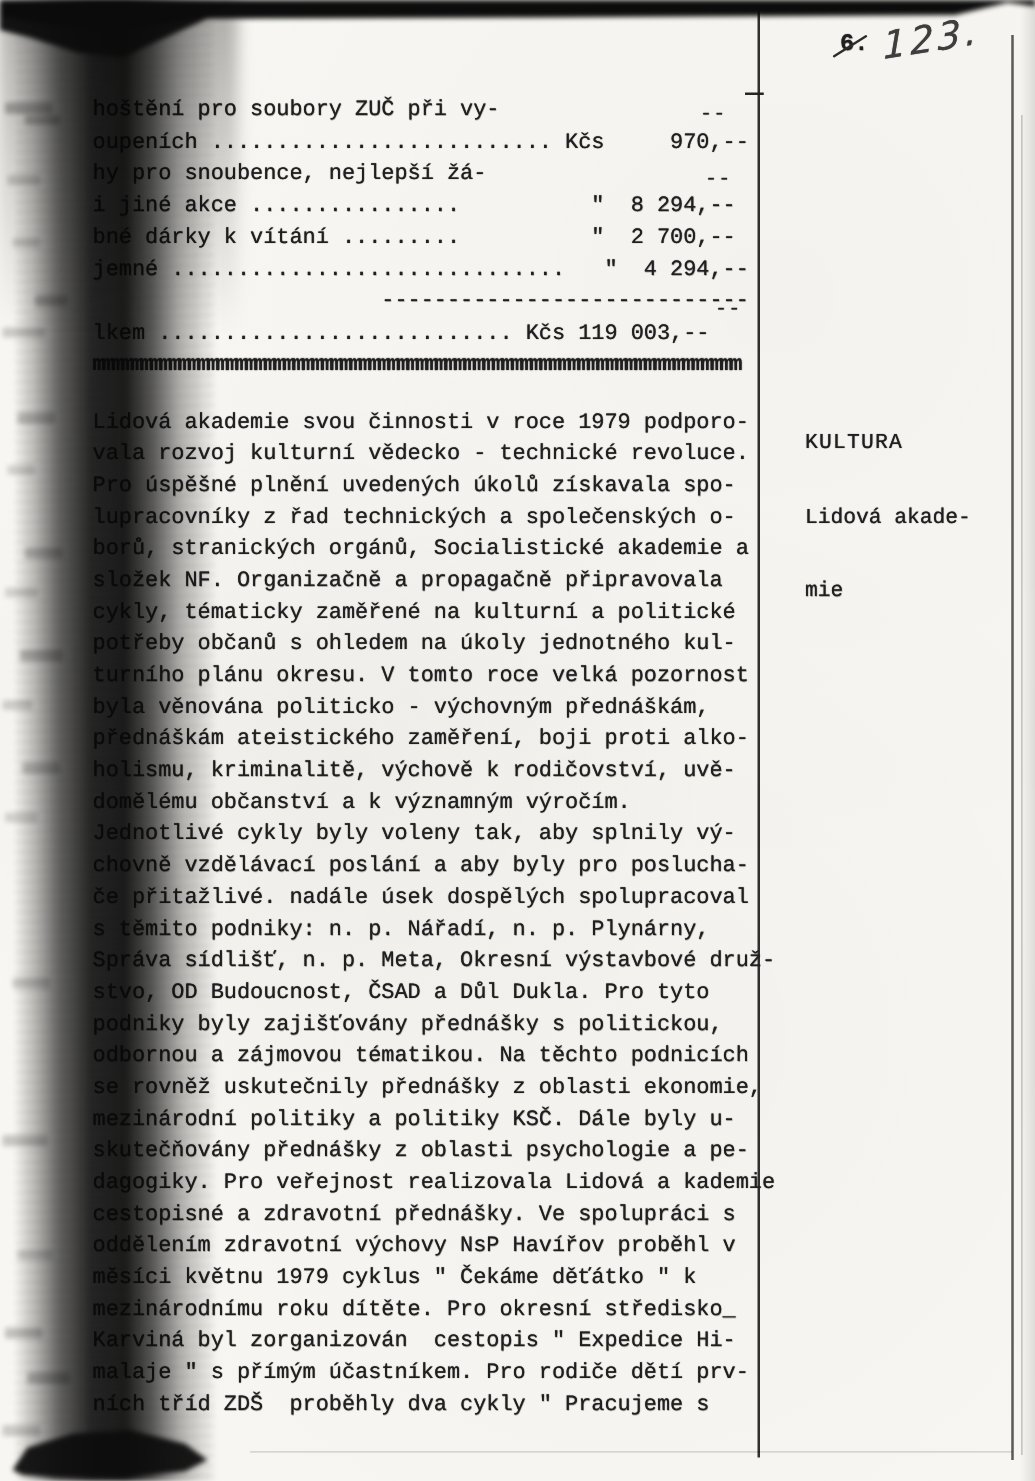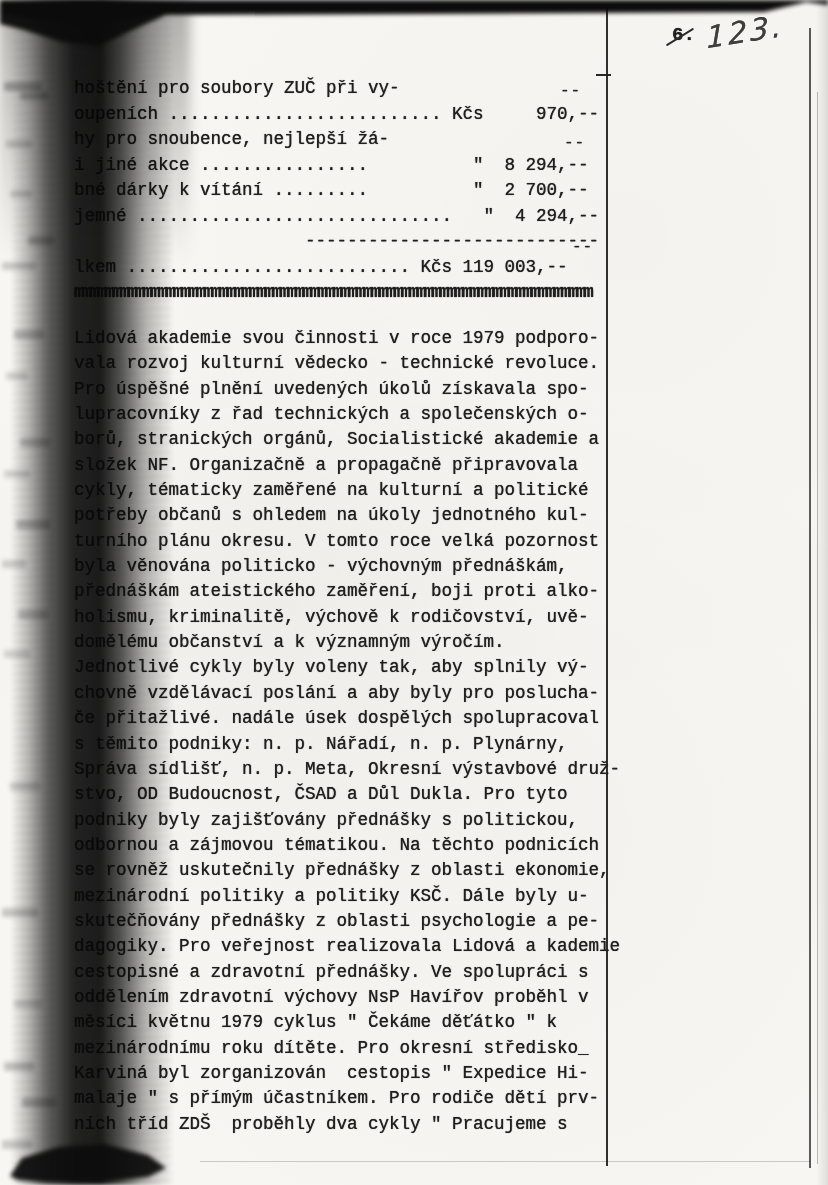--- a/index.html
+++ b/index.html
@@ -98,20 +98,25 @@
 
   <div class="summary tw"><div class="line">hoštění pro soubory ZUČ při vy-</div><div class="line">oupeních .......................... Kčs     970,--</div><div class="line">hy pro snoubence, nejlepší žá-</div><div class="line">i jiné akce ................          "  8 294,--</div><div class="line">bné dárky k vítání .........          "  2 700,--</div><div class="line">jemné ..............................   "  4 294,--</div><div class="line">                      ----------------------------</div><div class="line">lkem ........................... Kčs 119 003,--</div><div class="line">mmmmmmmmmmmmmmmmmmmmmmmmmmmmmmmmmmmmmmmmmmmmmmmmmmmmmmmmmmmmmmmmmmmm</div></div>
 
   <span class="mark m1 tw">--</span>
   <span class="mark m2 tw">--</span>
   <span class="mark m3 tw">--</span>
   <div class="tick"></div>
 
   <div class="bodytext tw"><div class="line">Lidová akademie svou činnosti v roce 1979 podporo-</div><div class="line">vala rozvoj kulturní vědecko - technické revoluce.</div><div class="line">Pro úspěšné plnění uvedených úkolů získavala spo-</div><div class="line">lupracovníky z řad technických a společenských o-</div><div class="line">borů, stranických orgánů, Socialistické akademie a</div><div class="line">složek NF. Organizačně a propagačně připravovala</div><div class="line">cykly, tématicky zaměřené na kulturní a politické</div><div class="line">potřeby občanů s ohledem na úkoly jednotného kul-</div><div class="line">turního plánu okresu. V tomto roce velká pozornost</div><div class="line">byla věnována politicko - výchovným přednáškám,</div><div class="line">přednáškám ateistického zaměření, boji proti alko-</div><div class="line">holismu, kriminalitě, výchově k rodičovství, uvě-</div><div class="line">domělému občanství a k významným výročím.</div><div class="line">Jednotlivé cykly byly voleny tak, aby splnily vý-</div><div class="line">chovně vzdělávací poslání a aby byly pro poslucha-</div><div class="line">če přitažlivé. nadále úsek dospělých spolupracoval</div><div class="line">s těmito podniky: n. p. Nářadí, n. p. Plynárny,</div><div class="line">Správa sídlišť, n. p. Meta, Okresní výstavbové druž-</div><div class="line">stvo, OD Budoucnost, ČSAD a Důl Dukla. Pro tyto</div><div class="line">podniky byly zajišťovány přednášky s politickou,</div><div class="line">odbornou a zájmovou tématikou. Na těchto podnicích</div><div class="line">se rovněž uskutečnily přednášky z oblasti ekonomie,</div><div class="line">mezinárodní politiky a politiky KSČ. Dále byly u-</div><div class="line">skutečňovány přednášky z oblasti psychologie a pe-</div><div class="line">dagogiky. Pro veřejnost realizovala Lidová a kademie</div><div class="line">cestopisné a zdravotní přednášky. Ve spolupráci s</div><div class="line">oddělením zdravotní výchovy NsP Havířov proběhl v</div><div class="line">měsíci květnu 1979 cyklus " Čekáme děťátko " k</div><div class="line">mezinárodnímu roku dítěte. Pro okresní středisko_</div><div class="line">Karviná byl zorganizován  cestopis " Expedice Hi-</div><div class="line">malaje " s přímým účastníkem. Pro rodiče dětí prv-</div><div class="line">ních tříd ZDŠ  proběhly dva cykly " Pracujeme s</div></div>
 
+  <div class="margin-note tw">
+    <div class="mh">KULTURA</div>
+    <div class="ml">Lidová akade-</div>
+    <div class="ml">mie</div>
+  </div>
 
   <div class="pagenum-typed tw">6.</div>
   <div class="strike6"></div>
   <div class="pagenum-hand">123.</div>
 
   <div class="margin-line"></div>
   <div class="edge-line"></div>
   <div class="edge-line2"></div>
   <div class="bottom-line"></div>
   <div class="right-shade"></div>

